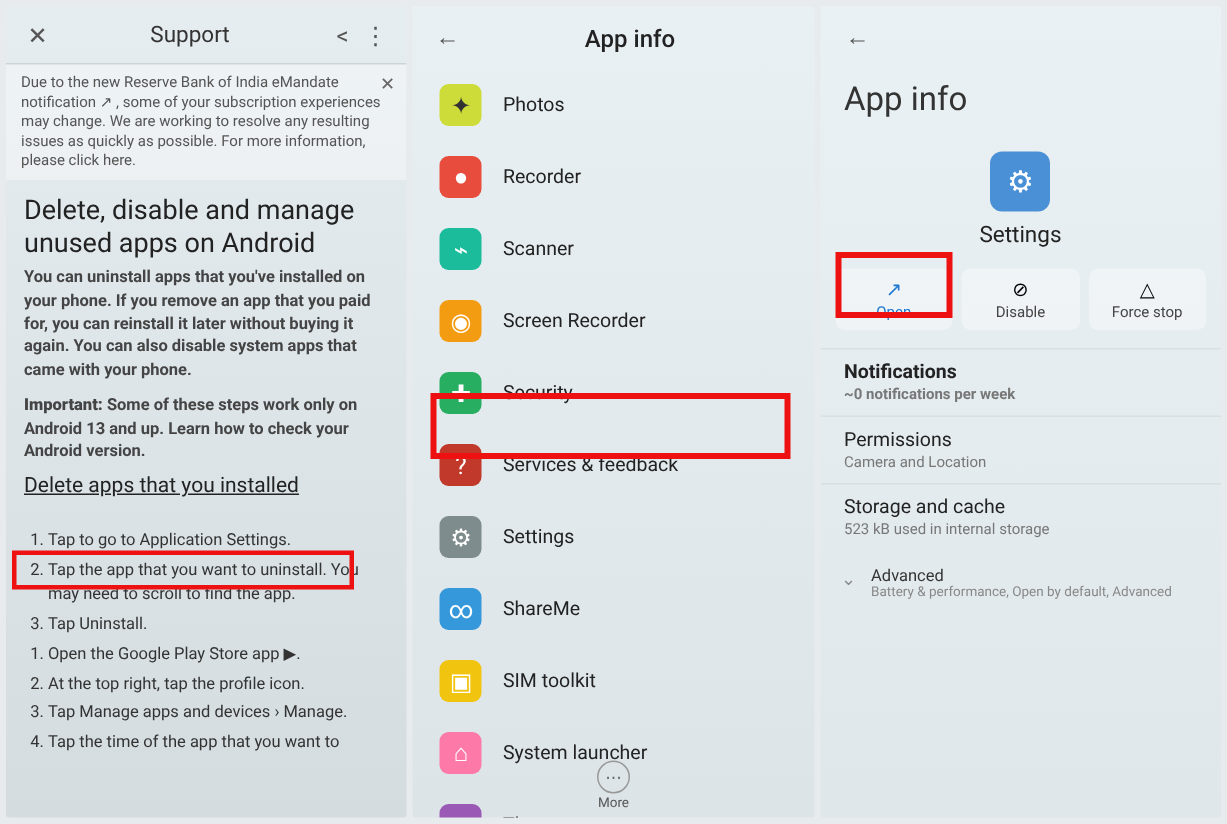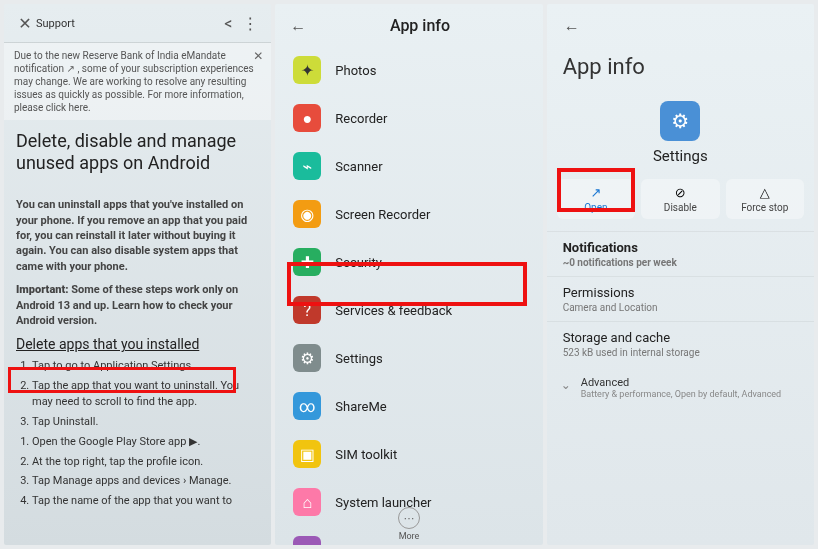--- a/index.html
+++ b/index.html
@@ -23,35 +23,35 @@
     .panel2 { background: linear-gradient(180deg, #e9f0f3 0%, #dce4e8 100%); }
     .panel3 { background: linear-gradient(180deg, #eaf1f4 0%, #e0e7eb 100%); }
 
     
     .header1 {
       display: flex;
       align-items: center;
       padding: 8px 10px;
       border-bottom: 1px solid rgba(0,0,0,0.1);
     }
-    .header1 .title { flex: 1; text-align: left; font-size: 11px; color: #333; }
+    .header1 .title { flex: 1; text-align: center; font-size: 15px; color: #333; }
     .icon-btn { width: 22px; height: 22px; display: flex; align-items: center; justify-content: center; color: #555; }
     .notice {
       background: rgba(255,255,255,0.35);
       padding: 6px 10px;
       font-size: 10px;
       color: #555;
       line-height: 1.3;
       position: relative;
     }
     .notice .close { position: absolute; top: 6px; right: 8px; color: #666; font-size: 12px; }
     .article { padding: 10px 12px; }
-    .h1 { font-size: 18px; font-weight: 400; color: #222; line-height: 1.2; margin-bottom: 24px; }
+    .h1 { font-size: 18px; font-weight: 400; color: #222; line-height: 1.2; margin-bottom: 4px; }
     .p { font-size: 11px; color: #444; line-height: 1.4; margin-bottom: 8px; font-weight: bold; }
-    .h2 { font-size: 14px; font-weight: 400; color: #222; margin: 6px 0 6px; text-decoration: underline; }
+    .h2 { font-size: 14px; font-weight: 400; color: #222; margin: 6px 0 20px; text-decoration: underline; }
     .ol { padding-left: 16px; }
     .ol li { font-size: 11px; color: #333; line-height: 1.5; margin-bottom: 3px; }
     .red-box1 { border: 3px solid #e11; position: absolute; }
     .box-step1 { left: 4px; top: 363px; width: 228px; height: 26px; }
 
     
     .header2 {
       display: flex;
       align-items: center;
       padding: 10px 12px;
@@ -141,21 +141,21 @@
     <div class="h2">Delete apps that you installed</div>
     <ol class="ol">
       <li>Tap to go to Application Settings.</li>
       <li>Tap the app that you want to uninstall. You may need to scroll to find the app.</li>
       <li>Tap Uninstall.</li>
     </ol>
     <ol class="ol" style="margin-top:4px">
       <li>Open the Google Play Store app ▶.</li>
       <li>At the top right, tap the profile icon.</li>
       <li>Tap Manage apps and devices  ›  Manage.</li>
-      <li>Tap the name of the app that you want to</li>
+      <li>Tap the time of the app that you want to</li>
     </ol>
   </div>
   <div class="red-box1 box-step1"></div>
 </div>
 
 <div class="panel panel2">
   <div class="header2">
     <span class="icon-btn">←</span>
     <span class="title">App info</span>
   </div>

